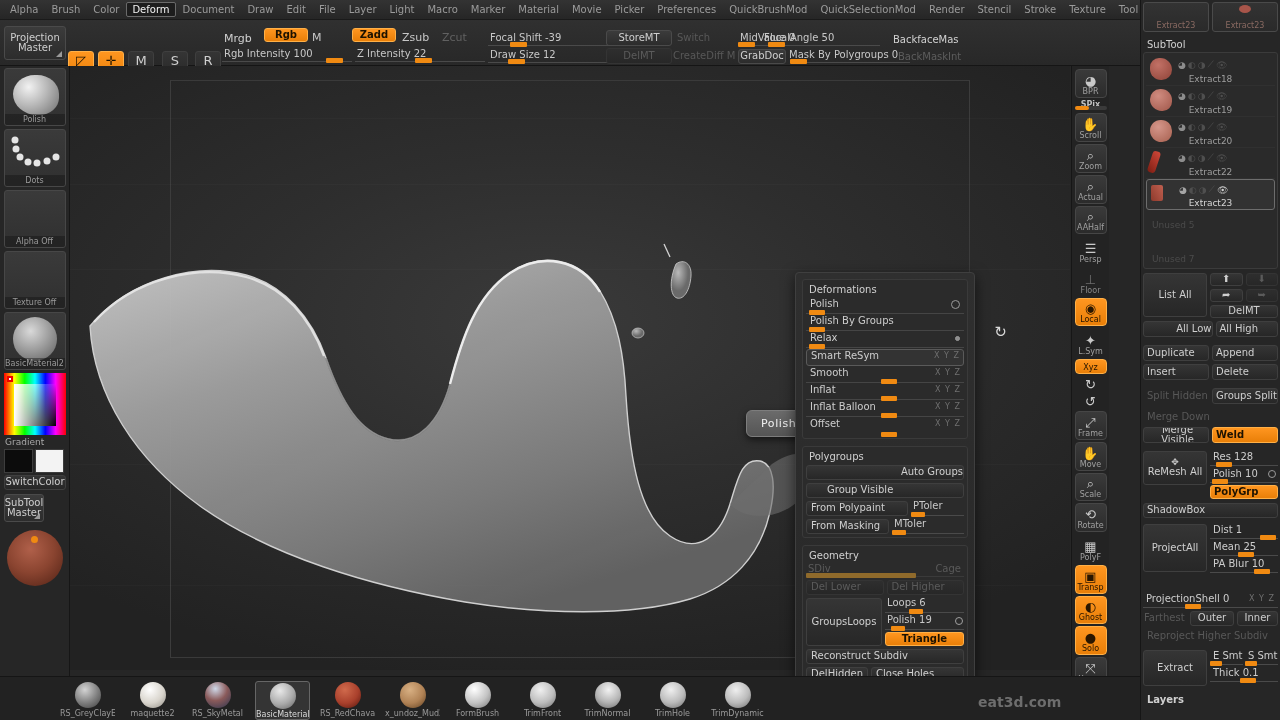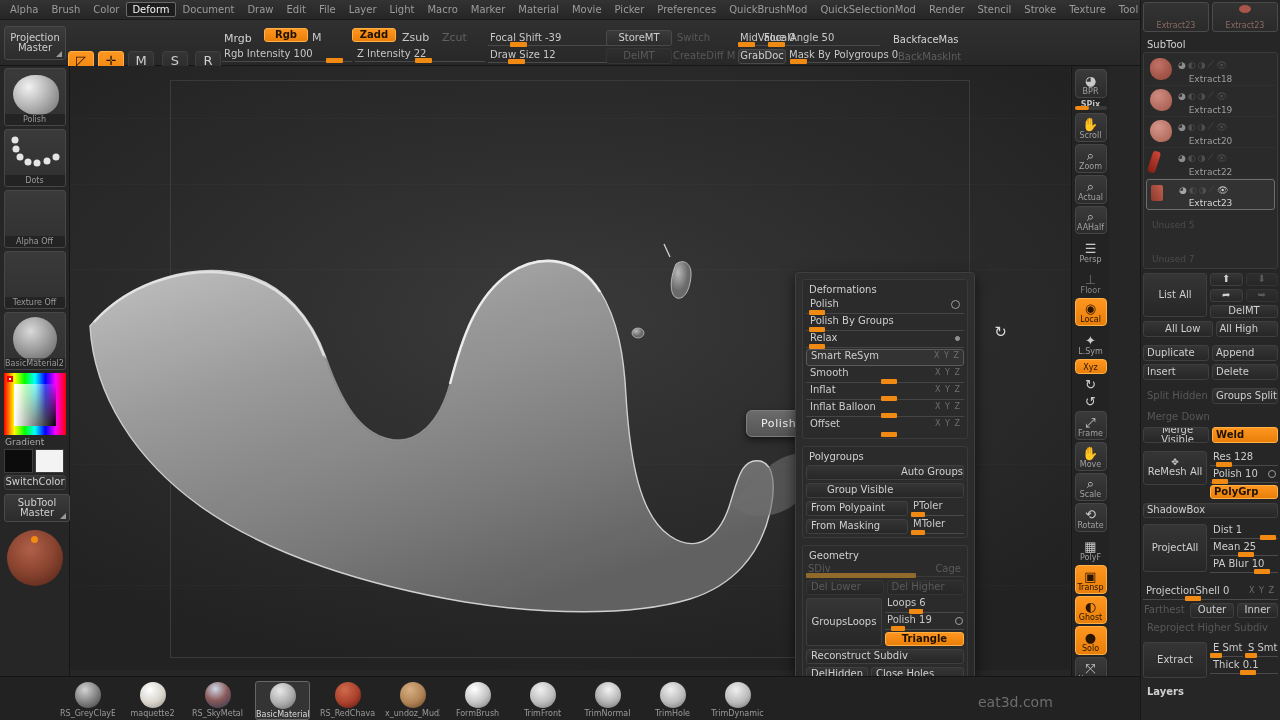--- a/index.html
+++ b/index.html
@@ -197,20 +197,21 @@
     display: flex; align-items: flex-start; padding: 4px 0 0 60px; gap: 10px;
   }
   .tray-item { width: 55px; text-align: center; position: relative; }
   .tray-item.sel { background: #343434; border: 1px solid #666; border-radius: 3px; }
   .tray-item .ball { width: 26px; height: 26px; border-radius: 50%; margin: 1px auto 0; }
   .tray-item .nm { font-size: 8px; color: #9a9a9a; display: block; margin-top: 1px; white-space: nowrap; overflow: hidden; }
   .tray-item.sel .nm { color: #dadada; }
   #watermark {
     position: absolute; left: 978px; top: 694px; font-size: 14px; color: #6d6d6d;
     font-family: "DejaVu Sans", sans-serif;
+    font-weight: bold;
   }
   .hkmark { font-size: 8px; color: #6f6f6f; letter-spacing: 1px; }
 </style>
 </head>
 <body>
 
 <div id="app">
 
   <div id="menubar">
     <div class="menu-item">Alpha</div>
@@ -373,21 +374,21 @@
       <div style="position:absolute;left:10px;top:11px;width:42px;height:42px;background:linear-gradient(to right,#fff,rgba(255,0,0,0)),linear-gradient(to top,#000,rgba(0,0,0,0))"></div>
     </div>
     <div style="font-size:9px;color:#a8a8a8;padding-left:3px">Gradient</div>
     <div style="display:flex;gap:2px;margin:2px 0 2px 2px">
       <div style="width:29px;height:24px;background:#0c0c0c;border:1px solid #3d3d3d"></div>
       <div style="width:29px;height:24px;background:#f3f3f3;border:1px solid #3d3d3d"></div>
     </div>
     <div class="btn flat" style="width:62px;height:15px;margin-left:2px">
         <span>SwitchColor</span>
       </div>
-    <div class="btn" style="width:66px;height:28px;margin:4px 0 0 2px;flex-direction:column;position:relative">
+    <div class="btn" style="width:40px;height:28px;margin:4px 0 0 2px;flex-direction:column;position:relative">
       <span style="white-space:pre-line;text-align:center">SubTool Master</span>
       <span style="position:absolute;right:3px;bottom:2px;width:0;height:0;border-left:6px solid transparent;border-bottom:6px solid #9a9a9a"></span>
     </div>
     <div style="width:56px;height:56px;border-radius:50%;margin:8px auto 0;background:radial-gradient(circle at 42% 34%, #b0604a, #8a4430 48%, #4e2014 100%);position:relative">
       <div style="position:absolute;left:24px;top:6px;width:7px;height:7px;border-radius:50%;background:#f08a12"></div>
     </div>
   </div>
 
   <div id="canvas">
     <div id="canvasframe"></div>
@@ -512,21 +513,21 @@
       <div class="row">
         <div class="btn flat" style="height:15px;width:102px;justify-content:flex-start;padding-left:4px">
             <span>From Polypaint</span>
           </div>
         <div class="slider" style="flex:1;height:15px">
           <span class="lbl">PToler</span>
           <span class="knob" style="left:0px;width:14px"></span>
         </div>
       </div>
       <div class="row" style="margin-bottom:0">
-        <div class="btn flat" style="height:15px;width:102px;justify-content:flex-start;padding-left:4px">
+        <div class="btn flat" style="height:15px;width:83px;justify-content:flex-start;padding-left:4px">
             <span>From Masking</span>
           </div>
         <div class="slider" style="flex:1;height:15px">
           <span class="lbl">MToler</span>
           <span class="knob" style="left:0px;width:14px"></span>
         </div>
       </div>
     </div>
 
     <div class="section">
@@ -763,21 +764,21 @@
               <span>➥</span>
             </div>
         </div>
         <div class="btn flat" style="height:13px">
             <span>DelMT</span>
           </div>
       </div>
     </div>
 
     <div class="rp-row">
-      <div class="btn flat b" style="justify-content:center;padding-left:10px">
+      <div class="btn flat b" style="justify-content:flex-end;padding-left:10px">
           <span>All Low</span>
         </div>
       <div class="btn flat b" style="justify-content:flex-start;padding-left:3px">
           <span>All High</span>
         </div>
     </div>
     <div class="rp-row" style="margin-top:8px">
       <div class="btn flat b" style="justify-content:flex-start;padding-left:3px">
           <span>Duplicate</span>
         </div>
@@ -853,21 +854,21 @@
           <span class="nm">Mean 25</span>
           <span class="kn" style="left:28px"></span>
         </div>
         <div class="rp-slider">
           <span class="nm">PA Blur 10</span>
           <span class="kn" style="left:44px"></span>
         </div>
       </div>
     </div>
 
-    <div class="rp-slider" style="margin-top:12px">
+    <div class="rp-slider" style="margin-top:20px">
       <span class="nm">ProjectionShell 0</span>
       <span class="hkmark" style="position:absolute;right:3px;top:1px">X Y Z</span>
       <span class="kn" style="left:42px"></span>
     </div>
 
     <div class="rp-row">
       <div class="btn ghost" style="width:44px;height:15px;justify-content:flex-start">
           <span>Farthest</span>
         </div>
       <div class="btn flat" style="width:44px;height:15px">

